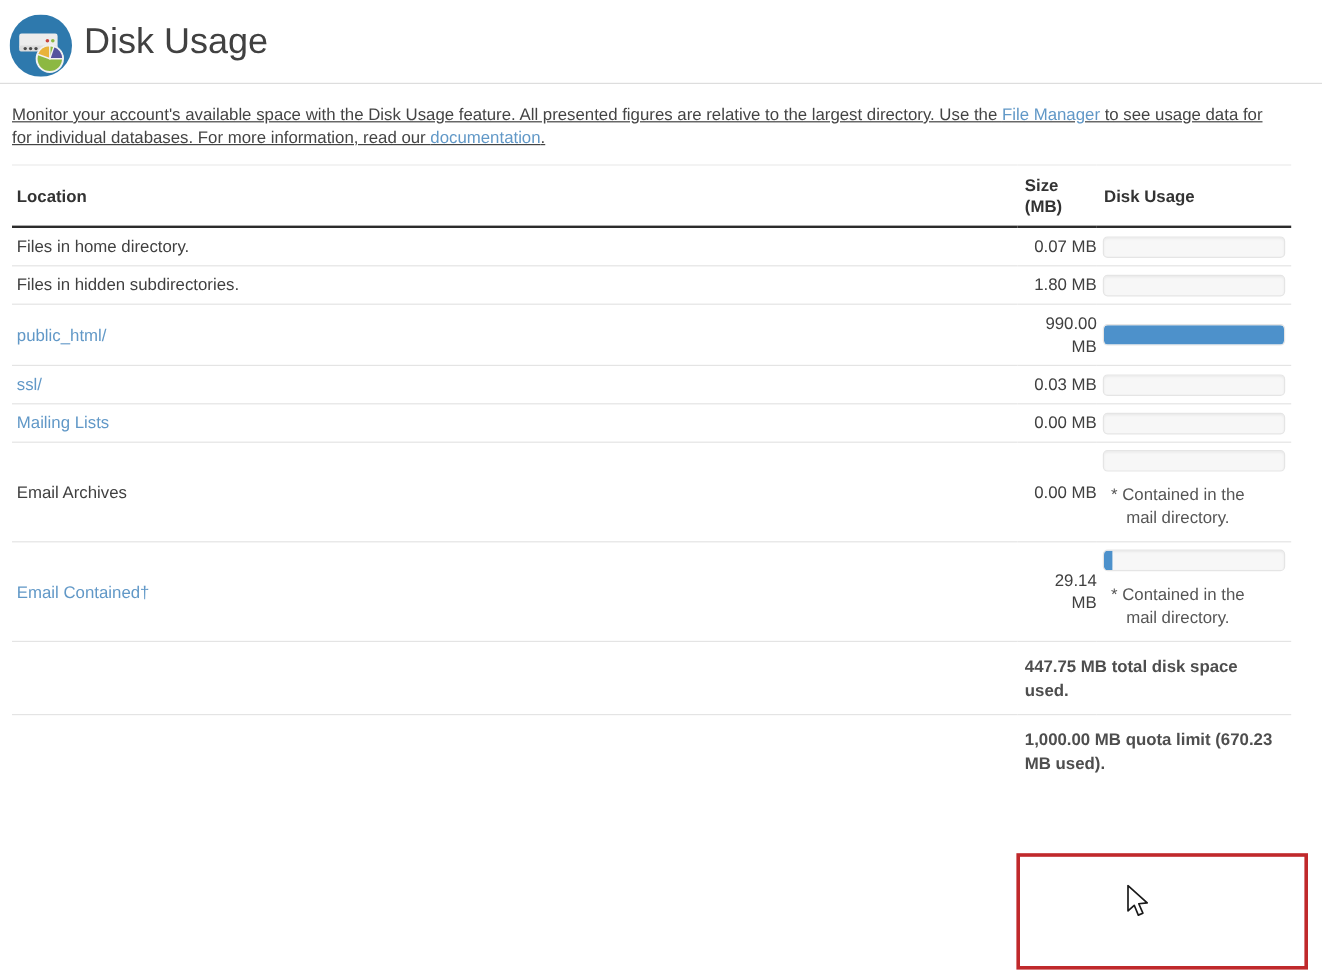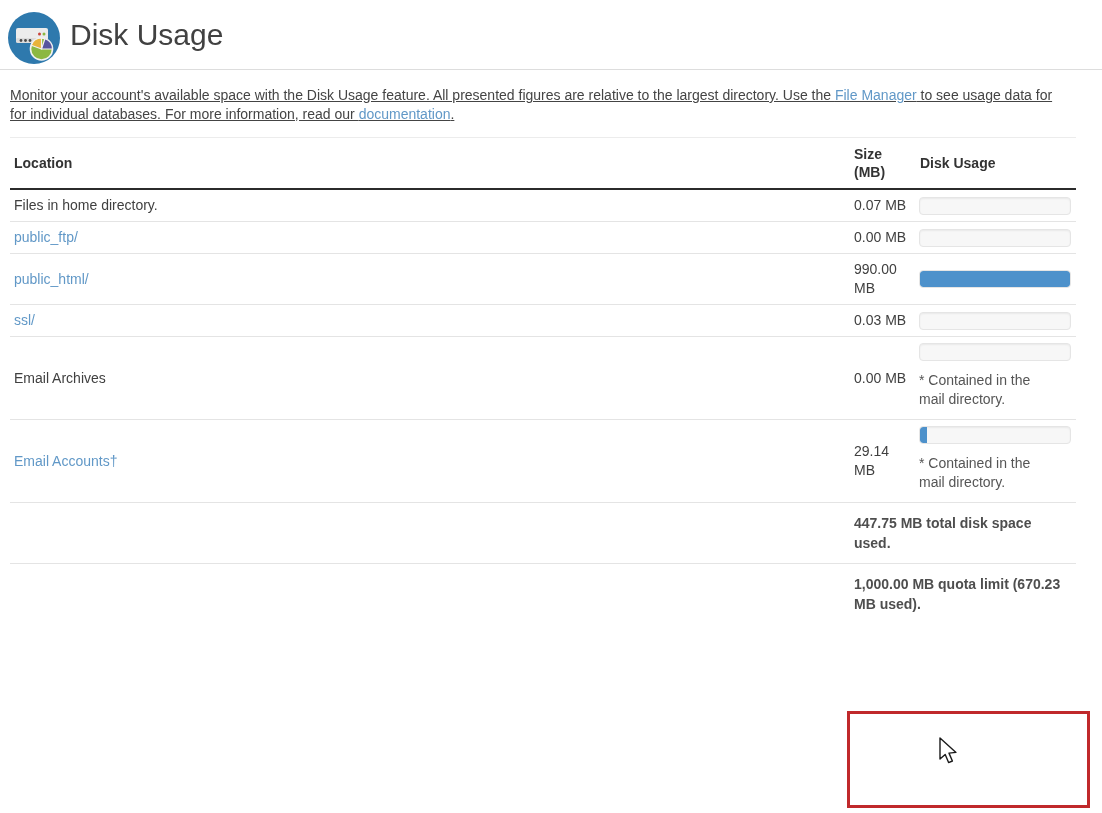--- a/index.html
+++ b/index.html
@@ -24,24 +24,24 @@
         font-size:14px; color:var(--text); border-top:1px solid #ececec;}
   col.c-loc{width:auto;} col.c-size{width:66px;} col.c-usage{width:162px;}
   th{text-align:left; vertical-align:middle; font-weight:bold; color:var(--head);
      padding:7px 0 7px 4px; line-height:18px; border-bottom:2px solid #2b2b2b;}
   th.size{padding-left:6px; width:66px;}
   th.size span{display:inline-block; max-width:58px;}
   th.usage{padding-left:6px;}
   tbody tr + tr td, tbody.sum tr td{border-top:1px solid var(--sep);}
   tbody.rows tr:first-child td{border-top:none;}
   td{padding:6px 0 6px 4px; vertical-align:middle; line-height:19px;}
-  td.size{padding-left:6px; padding-right:0;}
+  td.size{padding-left:6px; padding-right:0;text-align:right;}
   td.size span{display:inline-block; max-width:58px;}
   td.usage{padding:6px 5px;}
-  td.usage.top{vertical-align:top; padding-bottom:10px;}
+  td.usage.top{vertical-align:top; padding-bottom:10px;text-align:center;}
   a.loc-link{color:var(--link); text-decoration:none; cursor:pointer;}
   
   .bar{height:18px; background:#f7f7f7; border:1px solid #e5e5e5; border-radius:4px;
        box-shadow:inset 0 1px 2px rgba(0,0,0,0.06); position:relative; overflow:hidden;}
   .bar .fill{position:absolute; left:0; top:0; bottom:0; width:0;
        background:var(--fill); border-radius:3px 0 0 3px;}
   .bar .fill.full{border-radius:3px;}
   .note{margin-top:10px; max-width:125px; color:#555; line-height:19px;}
   
   td.sum-cell{padding:10px 0 10px 6px;}
@@ -96,22 +96,22 @@
     <td class="loc"><span>Files in home directory.</span></td>
     <td class="size"><span>0.07 MB</span></td>
     <td class="usage">
       <div class="bar">
         <div class="fill" style="width: 0%;"></div>
       </div>
 
     </td>
   </tr>
       <tr>
-    <td class="loc"><a href="#" class="loc-link">public_ftp/</a></td>
-    <td class="size"><span>0.00 MB</span></td>
+    <td class="loc"><span>Files in hidden subdirectories.</span></td>
+    <td class="size"><span>1.80 MB</span></td>
     <td class="usage">
       <div class="bar">
         <div class="fill" style="width: 0%;"></div>
       </div>
 
     </td>
   </tr>
       <tr>
     <td class="loc"><a href="#" class="loc-link">public_html/</a></td>
     <td class="size"><span>990.00 MB</span></td>
@@ -126,31 +126,41 @@
     <td class="loc"><a href="#" class="loc-link">ssl/</a></td>
     <td class="size"><span>0.03 MB</span></td>
     <td class="usage">
       <div class="bar">
         <div class="fill" style="width: 0%;"></div>
       </div>
 
     </td>
   </tr>
       <tr>
+    <td class="loc"><a href="#" class="loc-link">Mailing Lists</a></td>
+    <td class="size"><span>0.00 MB</span></td>
+    <td class="usage">
+      <div class="bar">
+        <div class="fill" style="width: 0%;"></div>
+      </div>
+
+    </td>
+  </tr>
+      <tr>
     <td class="loc"><span>Email Archives</span></td>
     <td class="size"><span>0.00 MB</span></td>
     <td class="usage top">
       <div class="bar">
         <div class="fill" style="width: 0%;"></div>
       </div>
       <div class="note">* Contained in the mail directory.</div>
     </td>
   </tr>
       <tr>
-    <td class="loc"><a href="#" class="loc-link">Email Accounts†</a></td>
+    <td class="loc"><a href="#" class="loc-link">Email Contained†</a></td>
     <td class="size"><span>29.14 MB</span></td>
     <td class="usage top">
       <div class="bar">
         <div class="fill" style="width: 4.6%;"></div>
       </div>
       <div class="note">* Contained in the mail directory.</div>
     </td>
   </tr>
     </tbody>
   <tbody class="sum">

